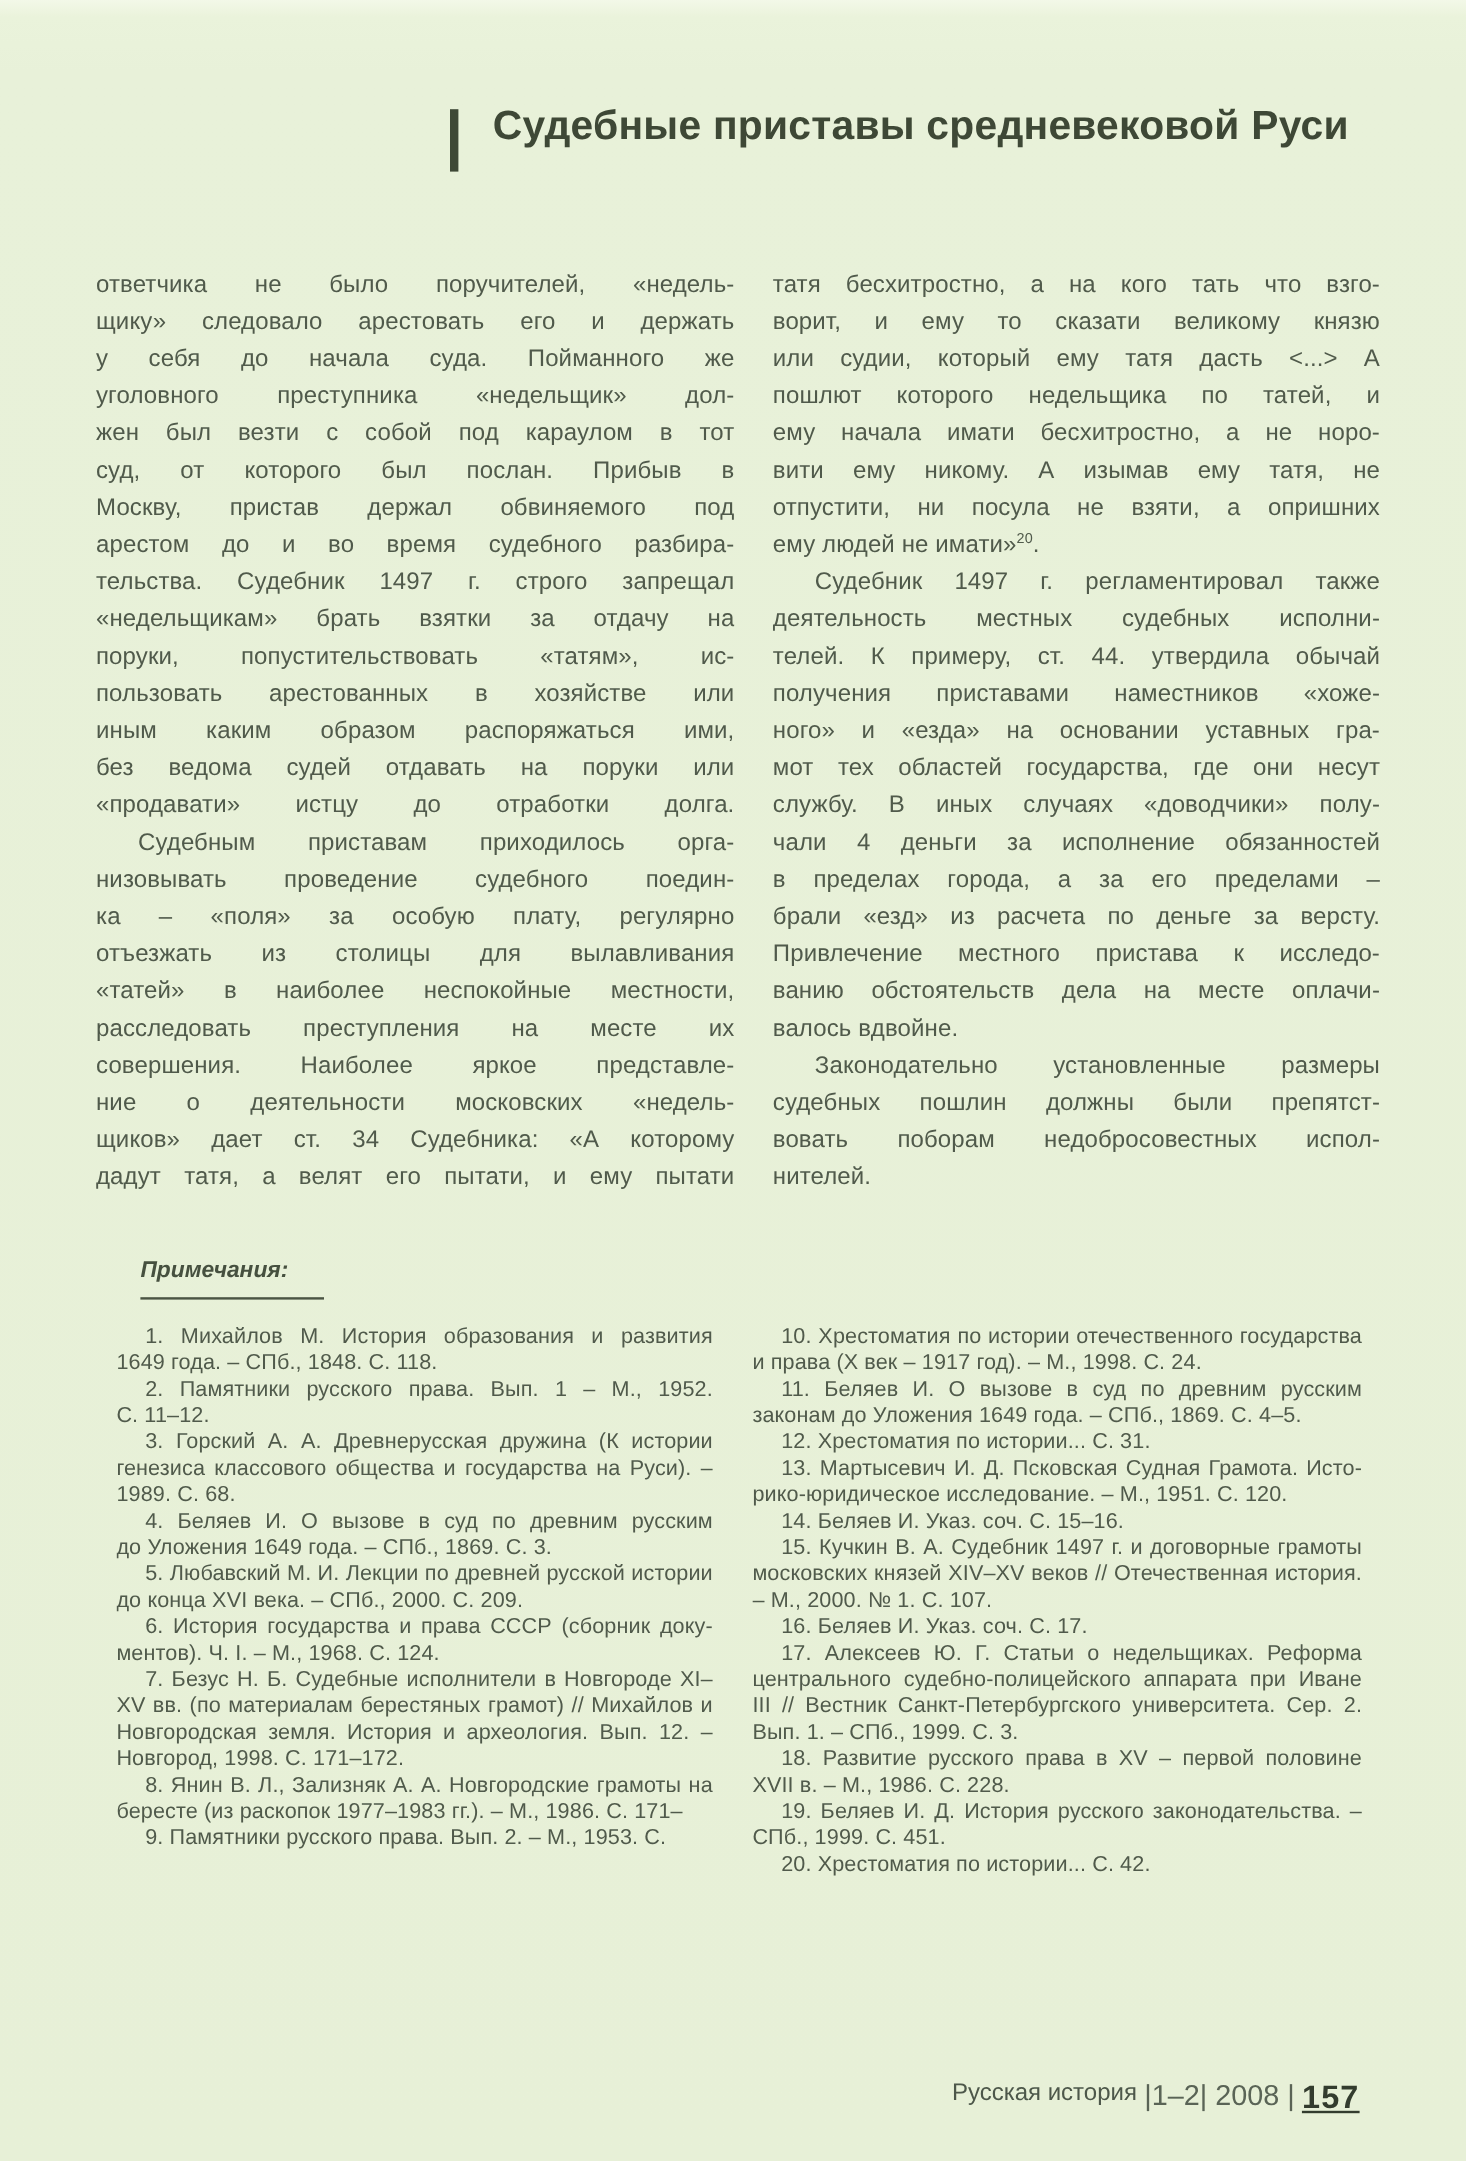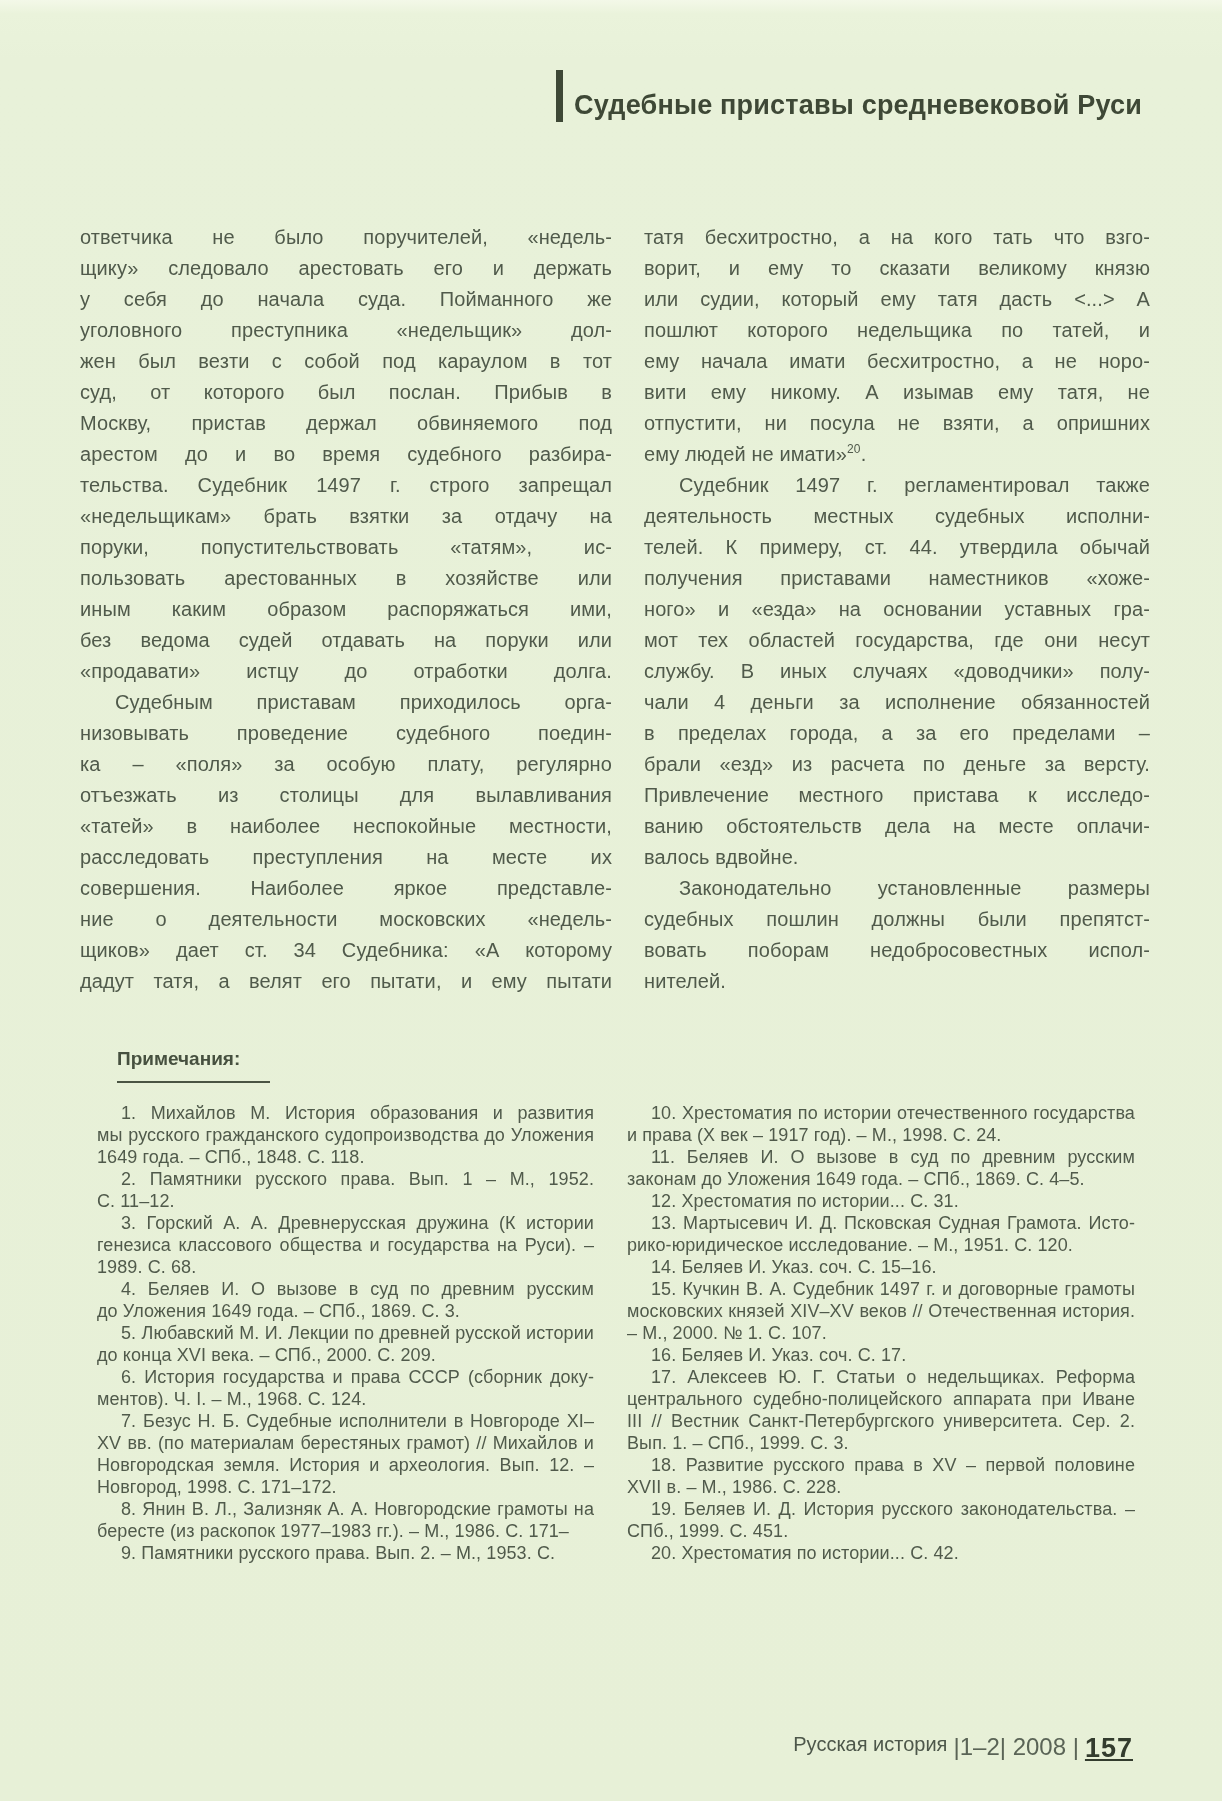--- a/index.html
+++ b/index.html
@@ -9,33 +9,33 @@
     width:1222px;height:1801px;
     margin:0 auto;
     background:#e9f2da;
     background:linear-gradient(180deg,#f3f8e8 0px,#eaf3db 14px,#e8f1d9 60px,#e7f0d7 100%);
     color:#505a4b;
     overflow:hidden;
   }
   
   .header{position:absolute;top:70px;right:80px;display:flex;align-items:flex-end;gap:11px;}
   .title-bar{width:7px;height:52px;background:#3e4836;}
-  .title{margin:0;font-size:27px;font-weight:bold;line-height:1;padding-bottom:3px;color:#3e4836;letter-spacing:.2px;white-space:nowrap;}
+  .title{margin:18px;font-size:34px;font-weight:bold;line-height:1;padding-bottom:3px;color:#3e4836;letter-spacing:.2px;white-space:nowrap;}
   
   .article{position:absolute;top:222px;left:80px;display:flex;gap:32px;}
   .col{display:block;}
   .col-left{width:532px;}
   .col-right{width:506px;}
   .para{margin:0;}
   .line{height:31px;line-height:31px;font-size:20px;overflow:hidden;letter-spacing:.1px;}
   .line.j{text-align:justify;text-align-last:justify;}
   .line.ind{text-indent:35px;}
   sup{font-size:60%;line-height:0;vertical-align:super;}
   
-  .notes-heading{position:absolute;top:1048px;left:117px;font-size:19px;font-weight:bold;color:#46503f;}
+  .notes-heading{position:absolute;top:1048px;left:117px;font-size:19px;font-weight:bold;color:#46503f;font-style:italic;}
   .notes-rule{position:absolute;top:1081px;left:117px;width:153px;height:2px;background:#4a5443;}
   .notes{position:absolute;top:1102px;left:97px;display:flex;gap:33px;}
   .ncol-left{width:497px;}
   .ncol-right{width:508px;}
   .note{margin:0;}
   .nline{height:22px;line-height:22px;font-size:18px;overflow:hidden;letter-spacing:.1px;}
   .nline.j{text-align:justify;text-align-last:justify;}
   .nline.ind{text-indent:24px;}
   
   .footer{position:absolute;top:1733px;right:89px;display:flex;align-items:flex-start;white-space:pre;}
@@ -120,21 +120,20 @@
       </div>
   </div>
 
   <div class="notes-heading">Примечания:</div>
   <div class="notes-rule"></div>
 
   <div class="notes">
     <div class="ncol ncol-left" id="ncol0">
         <div class="note">
           <div class="nline j ind">1. Михайлов М. История образования и развития систе-</div>
-          <div class="nline j">мы русского гражданского судопроизводства до Уложения</div>
           <div class="nline">1649 года. – СПб., 1848. С. 118.</div>
         </div>
         <div class="note">
           <div class="nline j ind">2. Памятники русского права.  Вып. 1 – М., 1952.</div>
           <div class="nline">С. 11–12.</div>
         </div>
         <div class="note">
           <div class="nline j ind">3. Горский А. А. Древнерусская дружина (К истории</div>
           <div class="nline j">генезиса классового общества и государства на Руси). – М.,</div>
           <div class="nline">1989. С. 68.</div>

